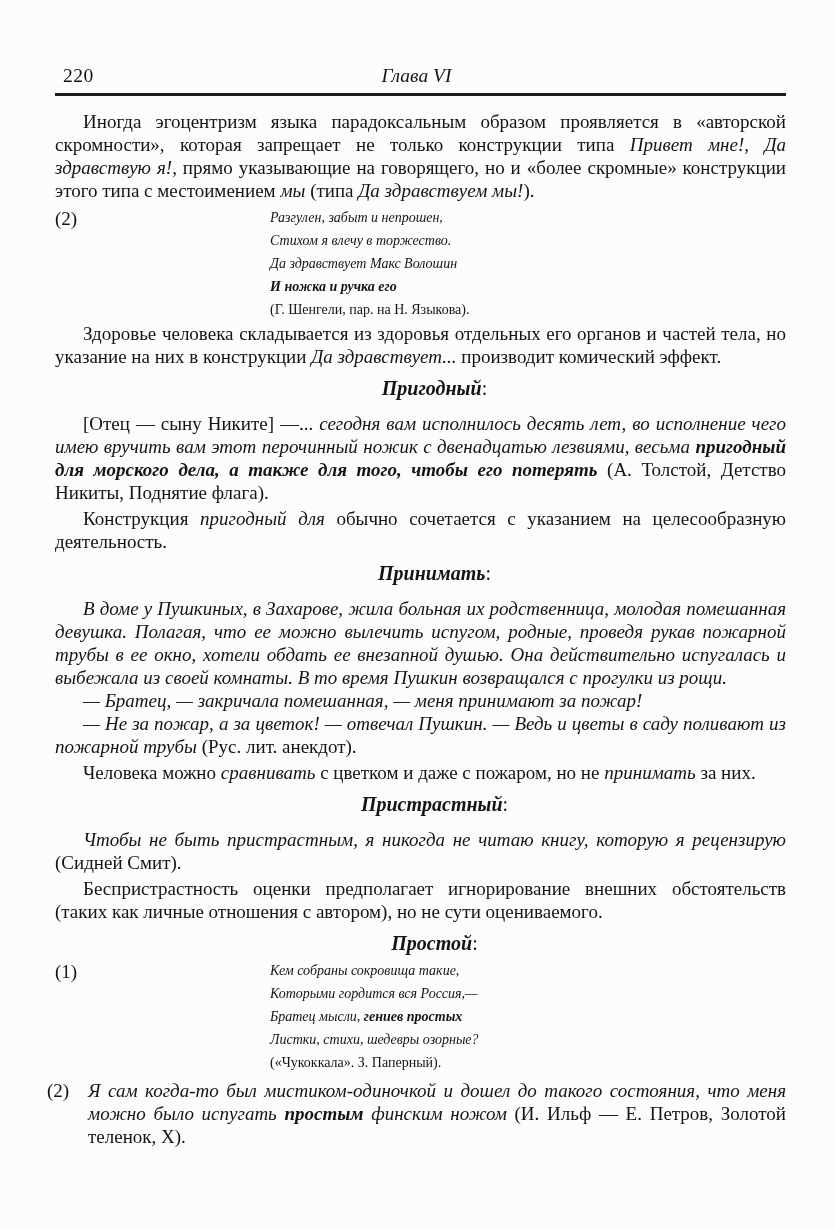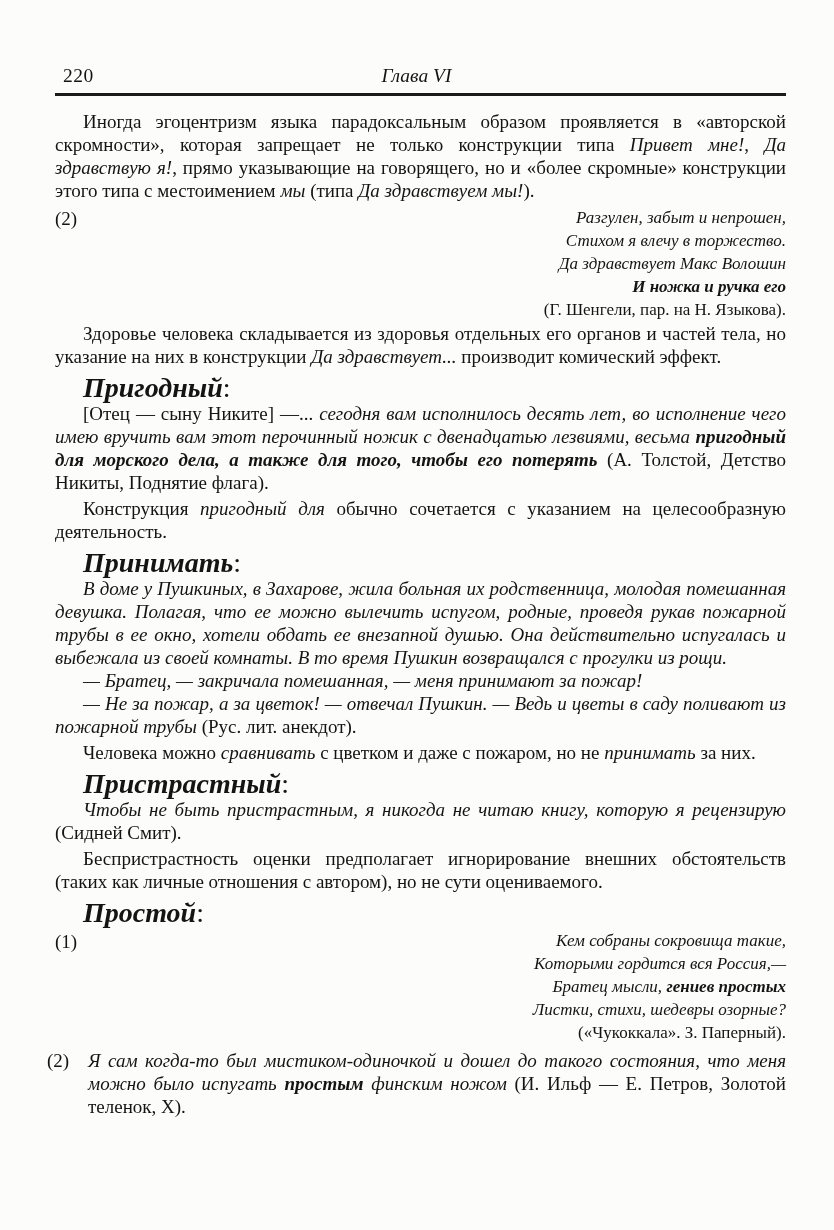--- a/index.html
+++ b/index.html
@@ -11,35 +11,35 @@
   }
   .hdr { position:relative; height:24px; font-size:19.5px; line-height:24px; }
   .pagenum { position:absolute; left:8px; top:0; letter-spacing:.5px; }
   .chapter { position:absolute; left:0; right:8px; text-align:center; font-style:italic; }
   .rule { border-top:3px solid #1b1b1b; margin-top:5px; }
 
   .para {
     font-size:19px; line-height:23px; text-align:justify;
     text-indent:28px; hyphens:auto; -webkit-hyphens:auto;
   }
-  .head { font-size:28px; line-height:24px; text-indent:28px; }
+  .head { font-size:20px; line-height:24px; text-indent:28px;text-align:center; }
   .i { font-style:italic; }
   .b { font-weight:700; }
 
   .verse { position:relative; }
   .vlabel { position:absolute; left:0; top:1px; font-size:19px; line-height:23px; }
-  .vlines { margin-left:215px; font-size:17px; line-height:23px;text-align:right; }
+  .vlines { margin-left:215px; font-size:14px; line-height:23px; }
 
   .numbered {
     position:relative; padding-left:33px; font-size:19px; line-height:23px;
     text-align:justify; hyphens:auto; -webkit-hyphens:auto;
   }
   .numbered .vlabel { left:-8px; top:0; }
 
-  .mt1{margin-top:1px}.mt2{margin-top:2px}.mt3{margin-top:3px}.mt4{margin-top:4px}
+  .mt1{margin-top:1px}.mt2{margin-top:12px}.mt3{margin-top:3px}.mt4{margin-top:4px}
   .mt5{margin-top:5px}.mt8{margin-top:8px}.mt14{margin-top:14px}
 </style>
 </head>
 <body>
 
 <div class="page">
 
   <div class="hdr">
     <span class="pagenum">220</span>
     <span class="chapter">Глава VI</span>

